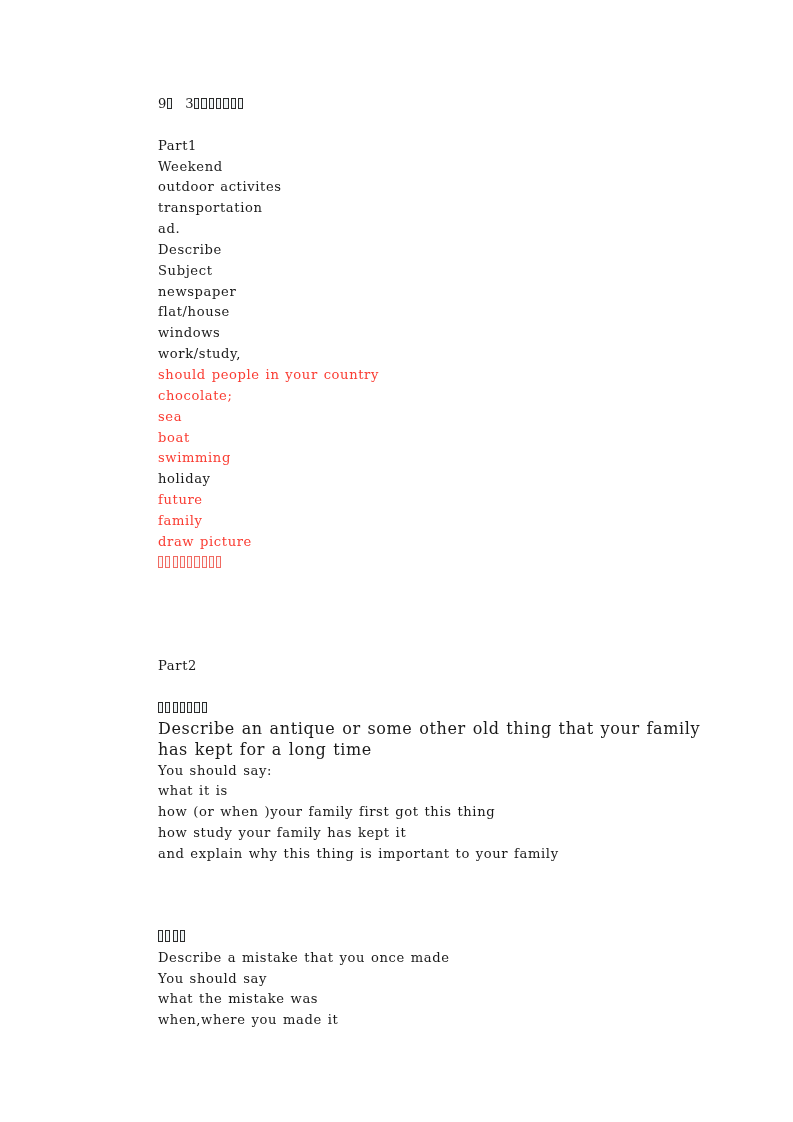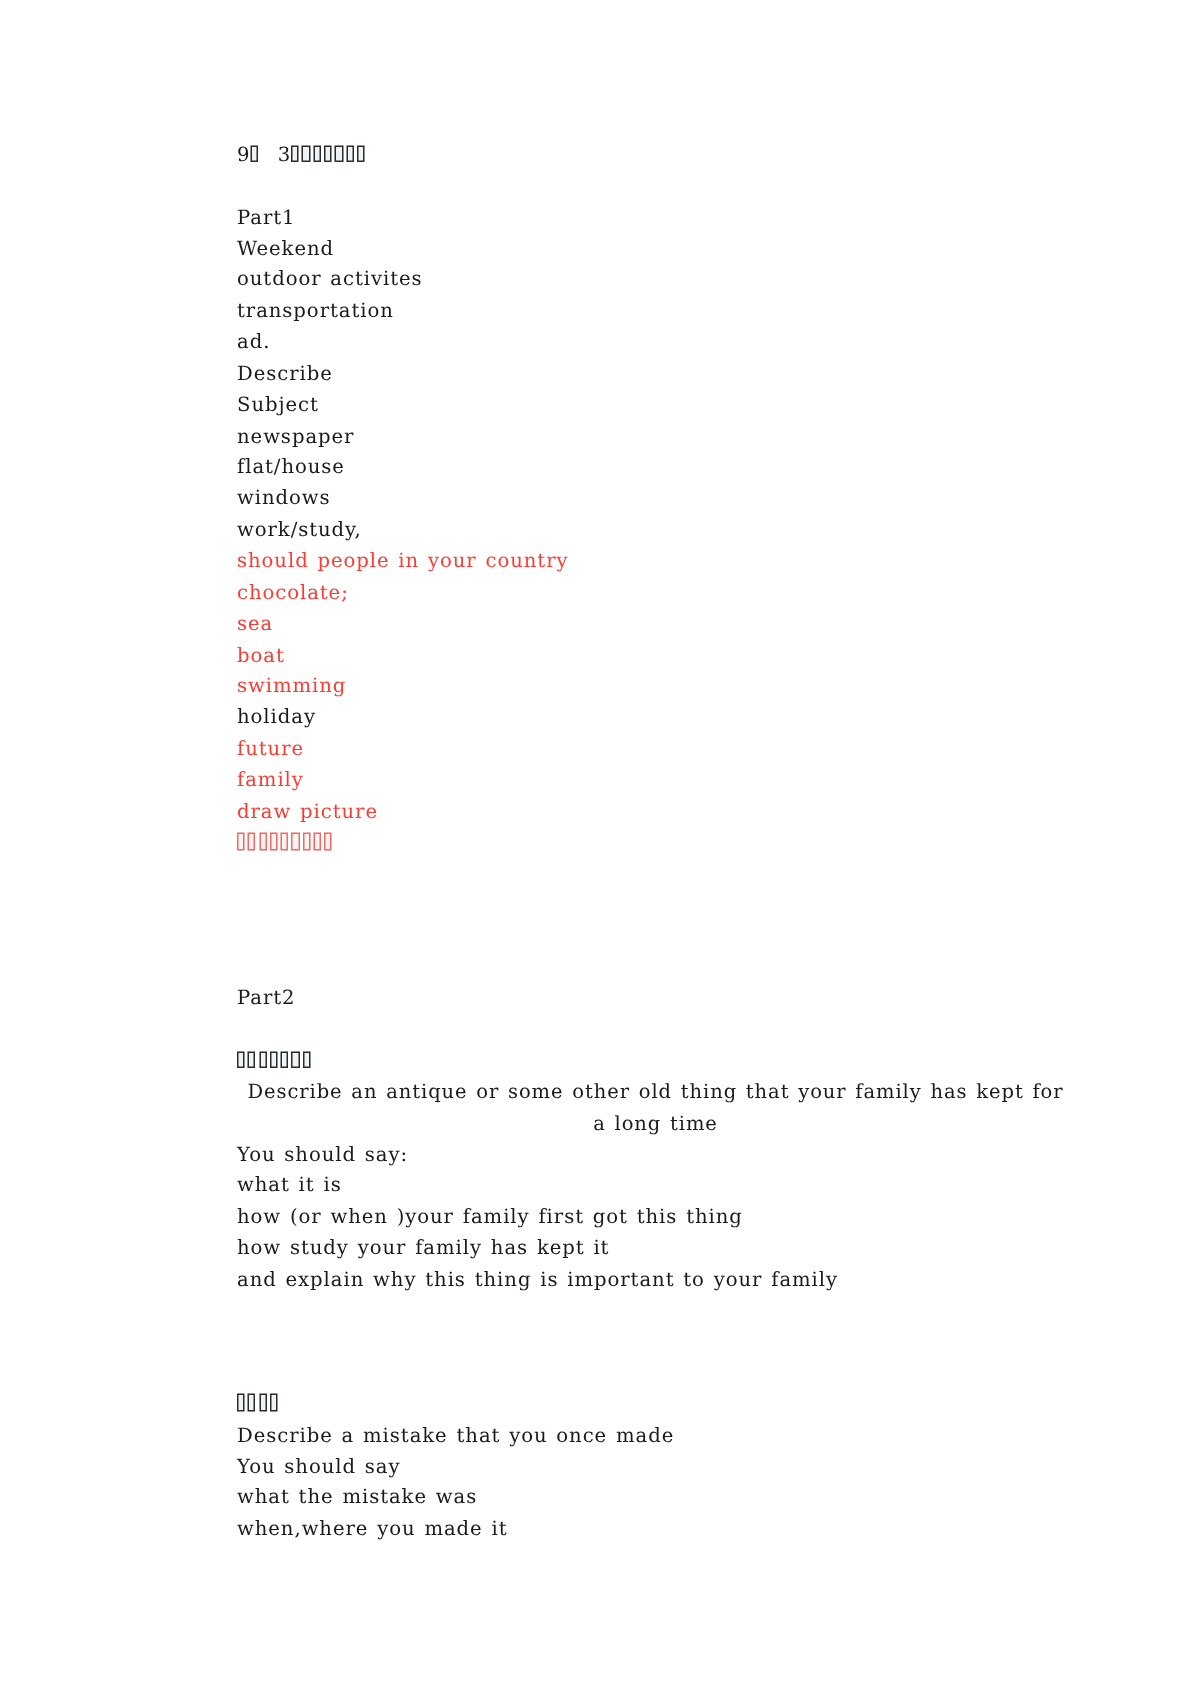--- a/index.html
+++ b/index.html
@@ -34,27 +34,26 @@
   .line {
     font-size: 13.1px;
     line-height: 20.85px;
     letter-spacing: 0.62px;
     white-space: pre-wrap;
     word-spacing: 1.1px;
     min-height: 20.85px;
   }
 
   .wrap {
-    font-size: 13px;
+    font-size: 16px;
     line-height: 20.85px;
     letter-spacing: 0.62px;
     word-spacing: 1.1px;
     white-space: normal;
     width: 558px;
-    text-align: center;
   }
 
   .red { color: #fa3c32; }
   .blk { color: #1a1a1a; }
 
   .spacer-sm { height: 20.85px; }
   .spacer-lg { height: 83px; }
   .spacer-md { height: 62px; }
 
   

